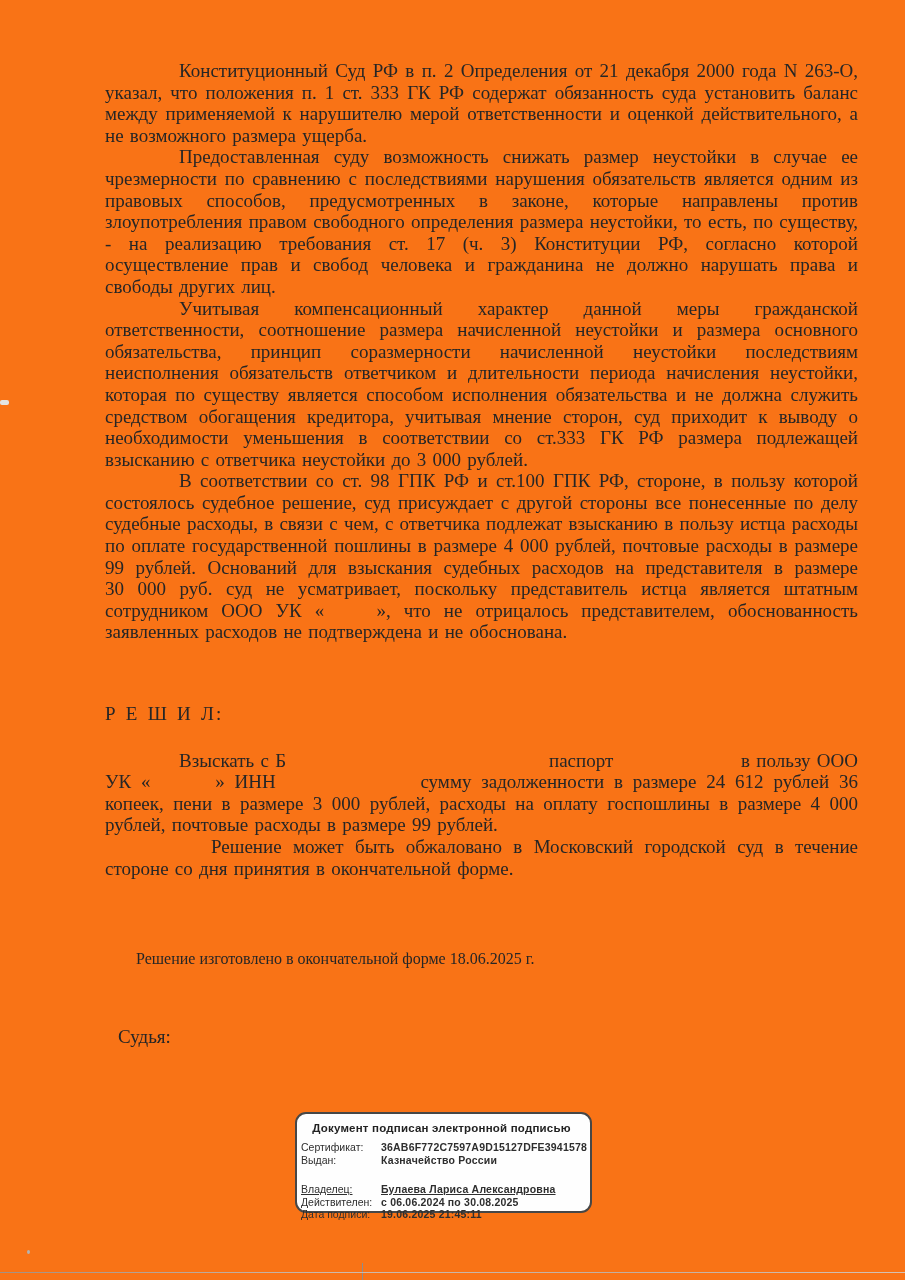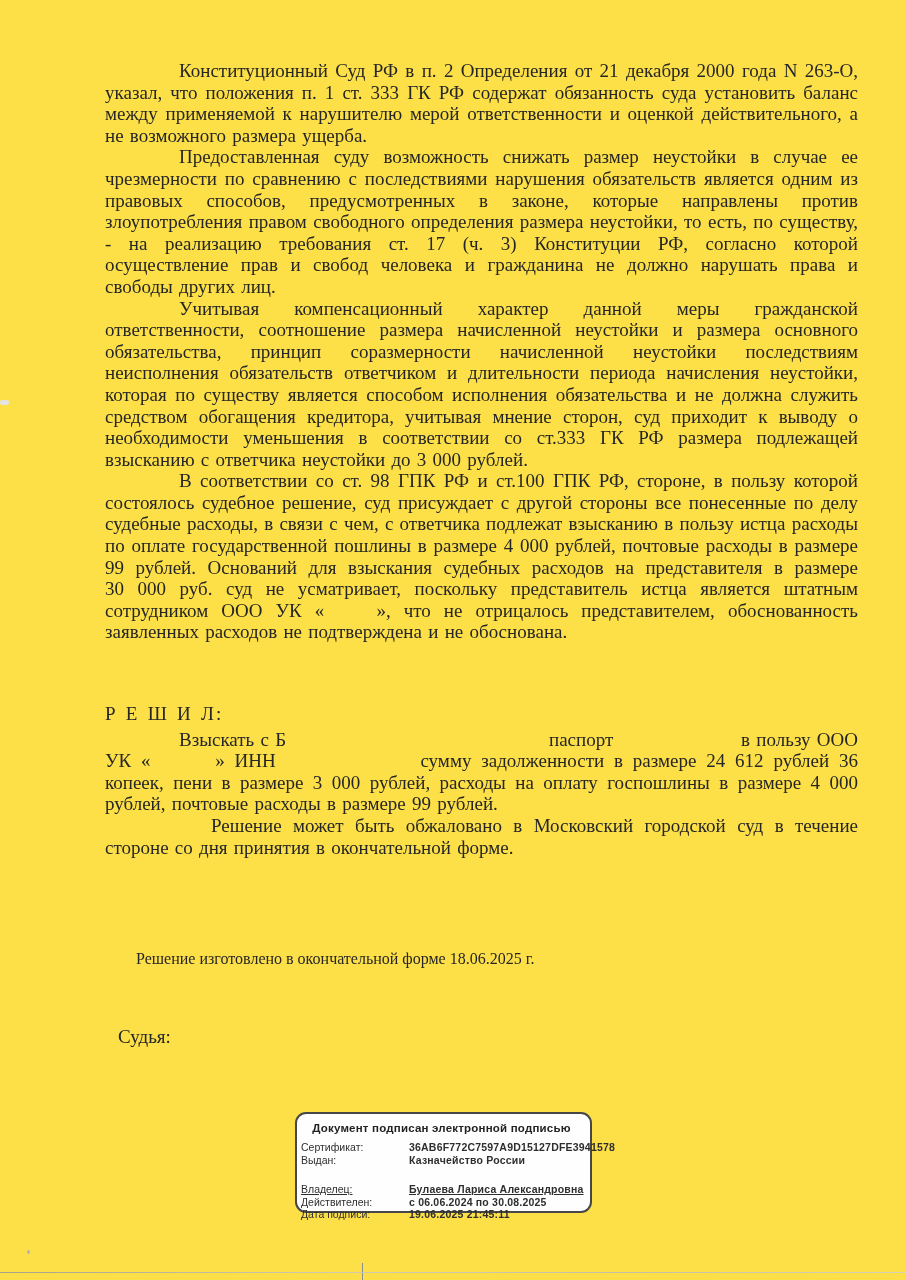--- a/index.html
+++ b/index.html
@@ -1,41 +1,41 @@
 <!DOCTYPE html>
 <html lang="ru"><head>
 <meta charset="utf-8">
 <style>
   html,body{margin:0;padding:0;background:#e8e8e8;}
   .page{
     position:relative;
     width:905px;height:1280px;
     margin:0 auto;
-    background:#fde047;
+    background:#f97316;
     overflow:hidden;
     font-family:"Liberation Serif","DejaVu Serif",serif;
     color:#262626;
   }
   .body-text{
     position:absolute;left:105px;top:60px;width:753px;
     font-size:19px;line-height:21.6px;
   }
   .para{
     margin:0;
     text-align:justify;
     text-align-last:left;
     text-indent:74px;
     word-spacing:1.5px;
   }
   .resolution{
     position:absolute;left:105px;top:703px;width:753px;
     font-size:19px;line-height:21.6px;
   }
   .heading{
-    margin:0 0 4px 0;
+    margin:0 0 25px 0;
     text-align:center;
     text-indent:0;
     letter-spacing:2px;
     font-weight:400;
     font-size:19px;
   }
   .gap{display:inline-block;height:2px;vertical-align:baseline;}
   .gap-defendant{width:250px;}
   .gap-passport{width:115px;}
   .gap-company{width:45px;}
@@ -58,21 +58,21 @@
     background:#fefefe;
     padding:7px 8px 0 4px;
     font-family:"Liberation Sans","DejaVu Sans",sans-serif;
     color:#2e2e2e;
   }
   .stamp-title{
     margin:1px 0 7px 0;
     font-size:11.5px;font-weight:700;text-align:center;letter-spacing:.2px;
     color:#222;
   }
-  .stamp-row{display:flex;font-size:10.5px;line-height:12.5px;gap:28px;}
+  .stamp-row{display:flex;font-size:10.5px;line-height:12.5px;}
   .stamp-row .lbl{width:80px;flex:none;font-weight:400;}
   .stamp-row .val{font-weight:700;letter-spacing:.2px;white-space:nowrap;}
   .row-owner{margin-top:17px;text-decoration:underline;}
   .row-valid{margin-top:0;}
   
   .artifact{position:absolute;}
   .scan-line{
     left:0;top:1272px;width:905px;height:1px;
     background:linear-gradient(to right,#969696,#c6c6c6 38%,#b8b8b8 70%,#cfcfcf);
     opacity:.85;

